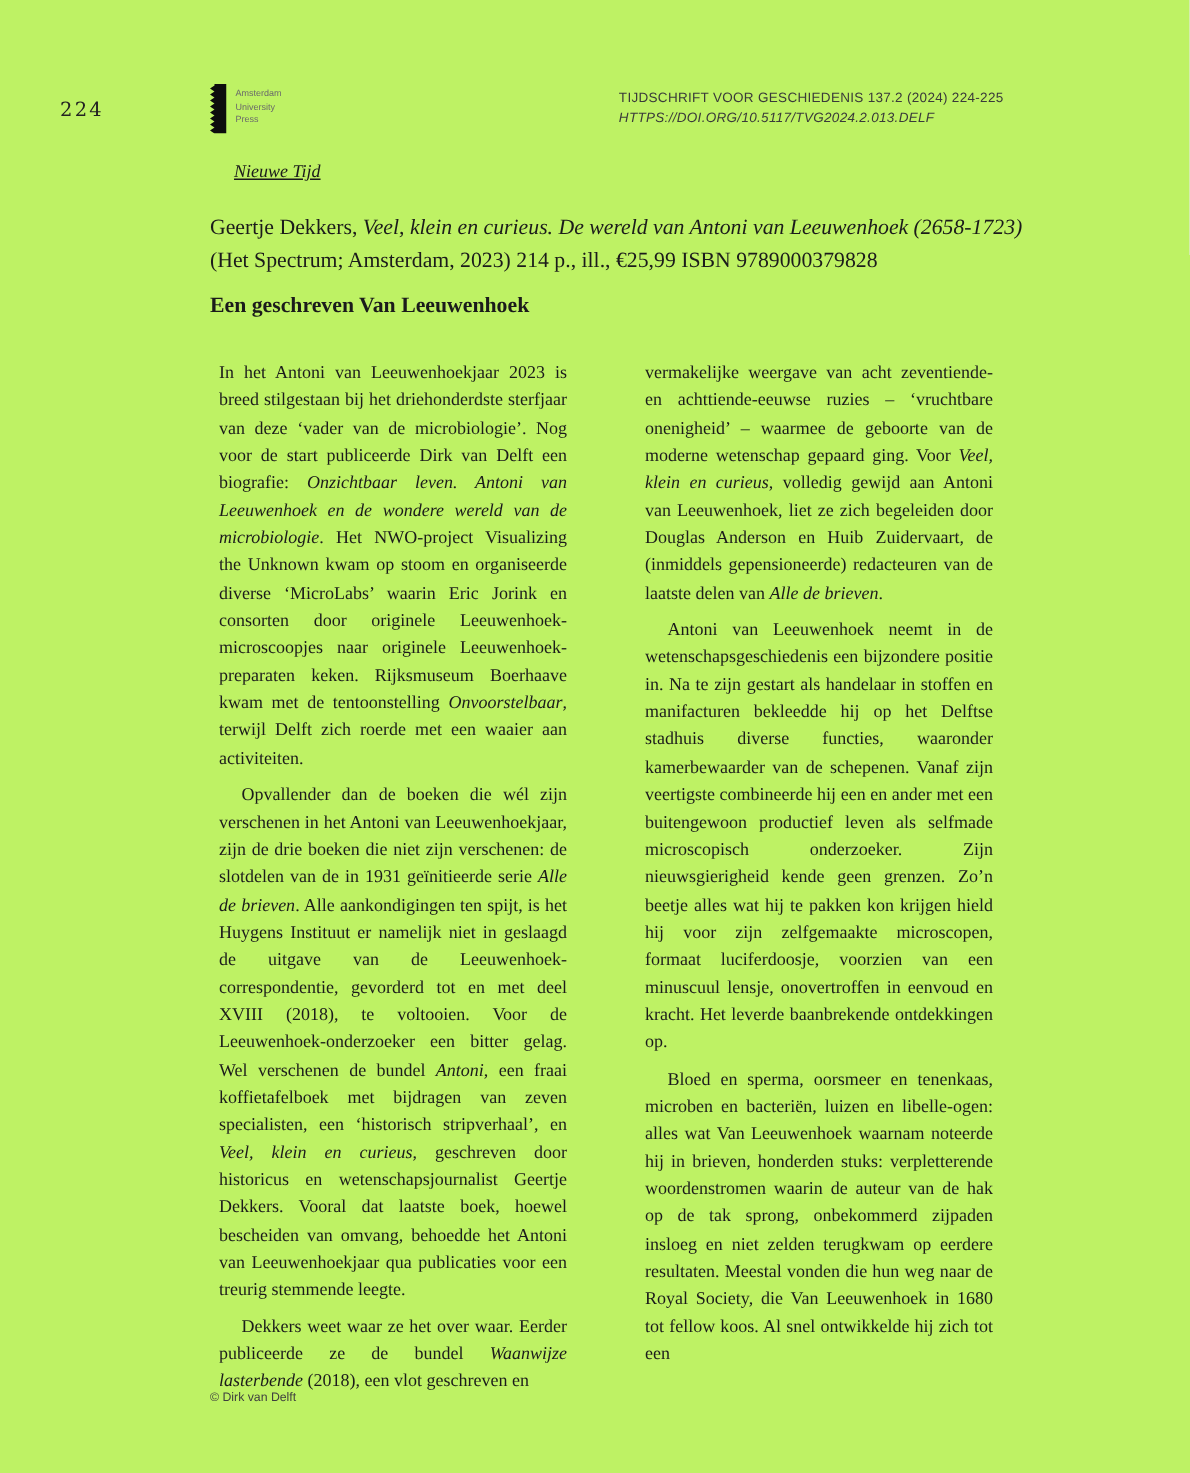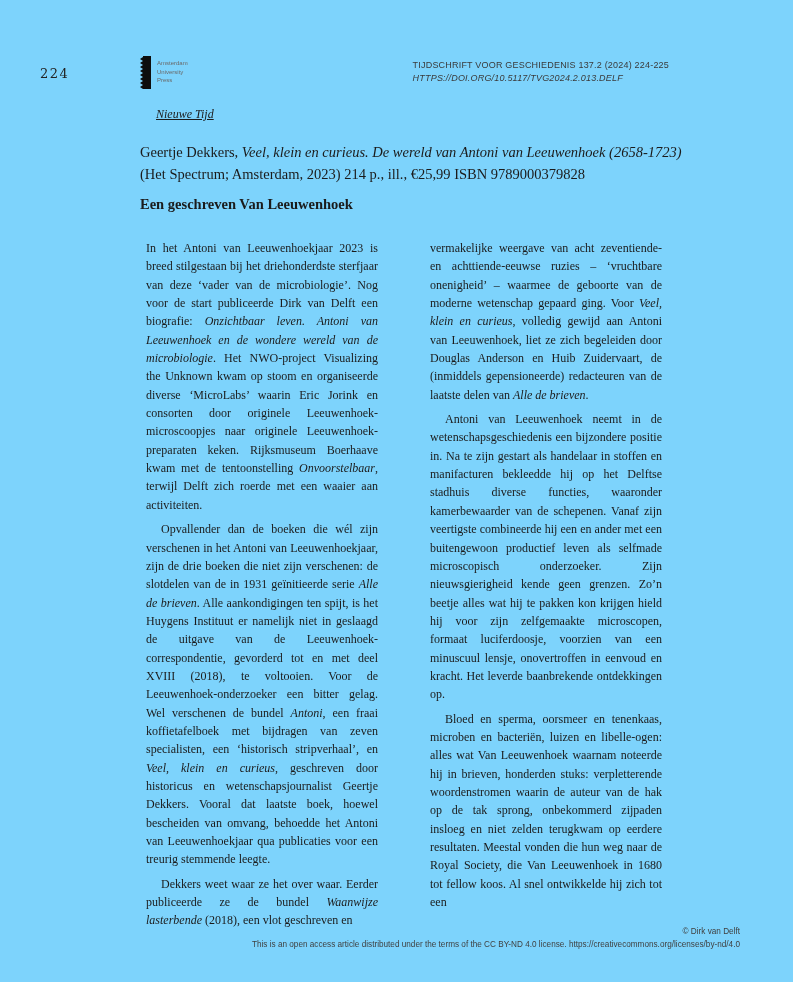--- a/index.html
+++ b/index.html
@@ -1,19 +1,19 @@
 <!DOCTYPE html>
 <html><head>
 <meta charset="utf-8">
 <style>
   html,body{margin:0;padding:0;background:#e8e8e8;}
   .page{
     position:relative;
     width:793px;height:982px;
-    background:#7dd3fc;
+    background:#bef264;
     overflow:hidden;
     font-family:"Liberation Serif", serif;
     color:#1b1b1b;
   }
   
   .page-num{
     position:absolute;left:40px;top:66px;
     font-size:13px;letter-spacing:1.5px;color:#222;
     font-family:"DejaVu Serif", serif;
   }
@@ -57,21 +57,21 @@
     font-size:12px;line-height:18.35px;
     text-align:justify;
     hyphens:none;
   }
   .para.indent{text-indent:15px;}
   .it{font-style:italic;}
   
   .footer{
     position:absolute;left:140px;top:925px;width:600px;
     font-family:"Liberation Sans", sans-serif;
-    font-size:8.2px;line-height:13px;color:#3f3f3f;text-align:right;
+    font-size:8.2px;line-height:13px;color:#3f3f3f;
   }
 </style>
 </head>
 <body>
 
 <div class="page">
 
   <div class="page-num">224</div>
 
   <div class="logo">
@@ -106,16 +106,15 @@
       </div>
     <div class="col">
         <p class="para"><span>vermakelijke weergave van acht zeventiende- en achttiende-eeuwse ruzies – ‘vruchtbare onenigheid’ – waarmee de geboorte van de moderne wetenschap gepaard ging. Voor </span><span class="it">Veel, klein en curieus</span><span>, volledig gewijd aan Antoni van Leeuwenhoek, liet ze zich begeleiden door Douglas Anderson en Huib Zuidervaart, de (inmiddels gepensioneerde) redacteuren van de laatste delen van </span><span class="it">Alle de brieven</span><span>.</span></p>
         <p class="para indent"><span>Antoni van Leeuwenhoek neemt in de wetenschapsgeschiedenis een bijzondere positie in. Na te zijn gestart als handelaar in stoffen en manifacturen bekleedde hij op het Delftse stadhuis diverse functies, waaronder kamerbewaarder van de schepenen. Vanaf zijn veertigste combineerde hij een en ander met een buitengewoon productief leven als selfmade microscopisch onderzoeker. Zijn nieuwsgierigheid kende geen grenzen. Zo’n beetje alles wat hij te pakken kon krijgen hield hij voor zijn zelfgemaakte microscopen, formaat luciferdoosje, voorzien van een minuscuul lensje, onovertroffen in eenvoud en kracht. Het leverde baanbrekende ontdekkingen op.</span></p>
         <p class="para indent"><span>Bloed en sperma, oorsmeer en tenenkaas, microben en bacteriën, luizen en libelle-ogen: alles wat Van Leeuwenhoek waarnam noteerde hij in brieven, honderden stuks: verpletterende woordenstromen waarin de auteur van de hak op de tak sprong, onbekommerd zijpaden insloeg en niet zelden terugkwam op eerdere resultaten. Meestal vonden die hun weg naar de Royal Society, die Van Leeuwenhoek in 1680 tot fellow koos. Al snel ontwikkelde hij zich tot een</span></p>
       </div>
   </div>
 
   <div class="footer">
     <div>© Dirk van Delft</div>
-    <div>This is an open access article distributed under the terms of the CC BY-ND 4.0 license. https://creativecommons.org/licenses/by-nd/4.0</div>
   </div>
 
 </div>
 
 </body></html>

